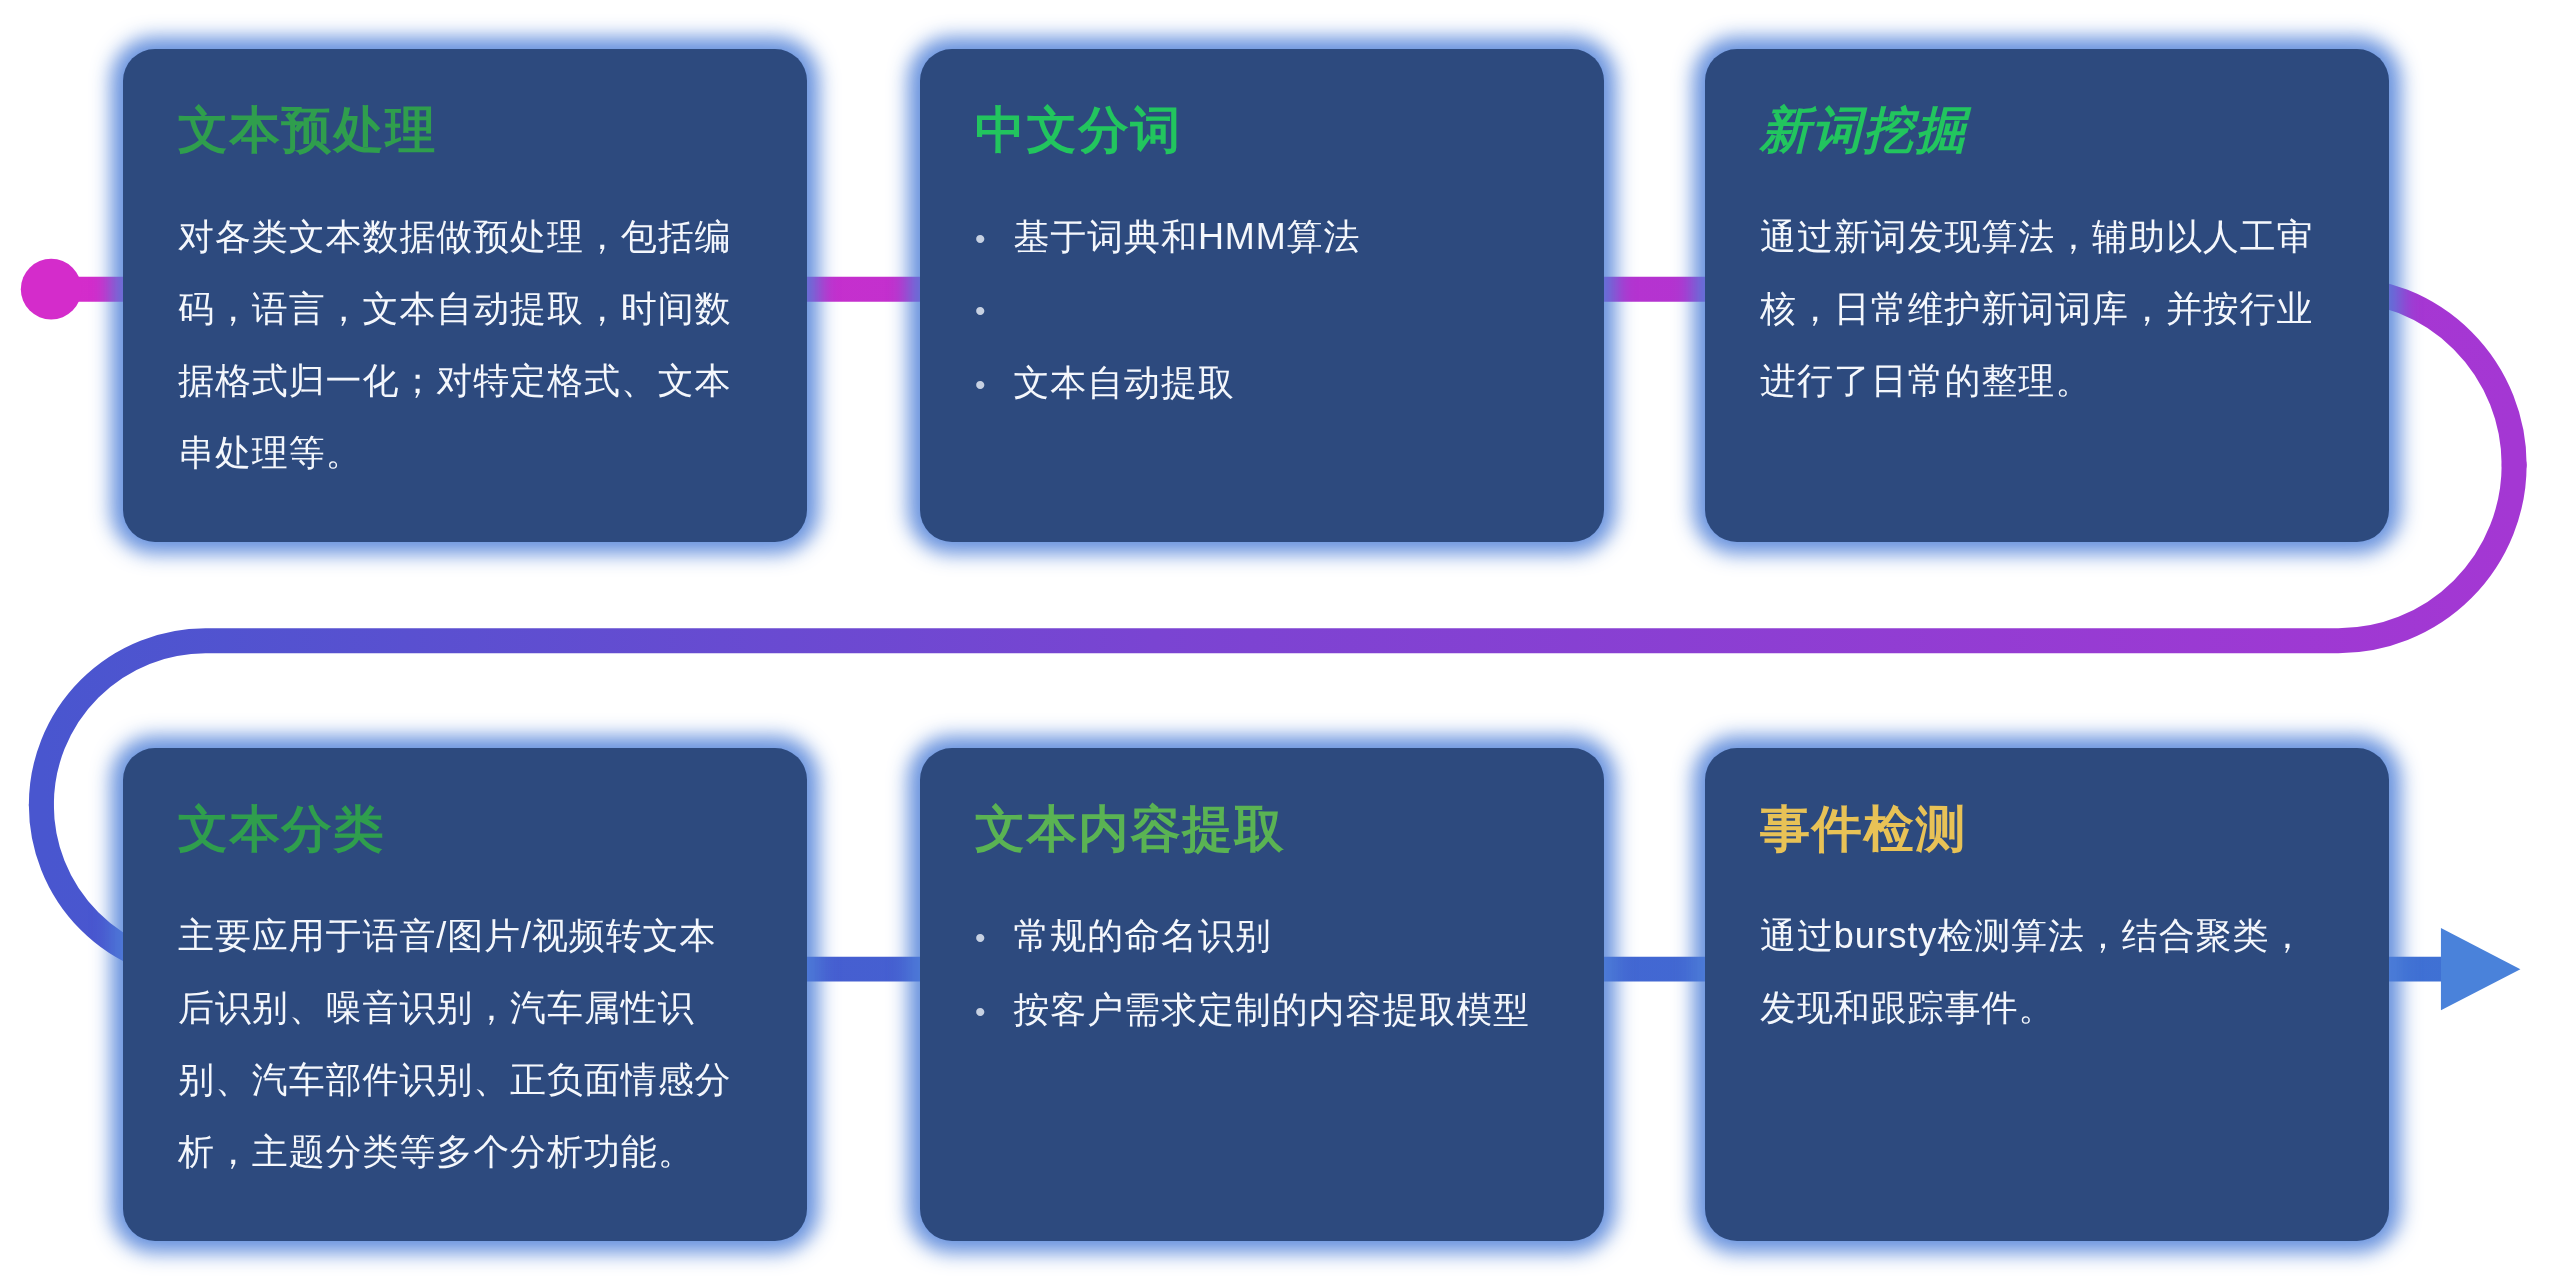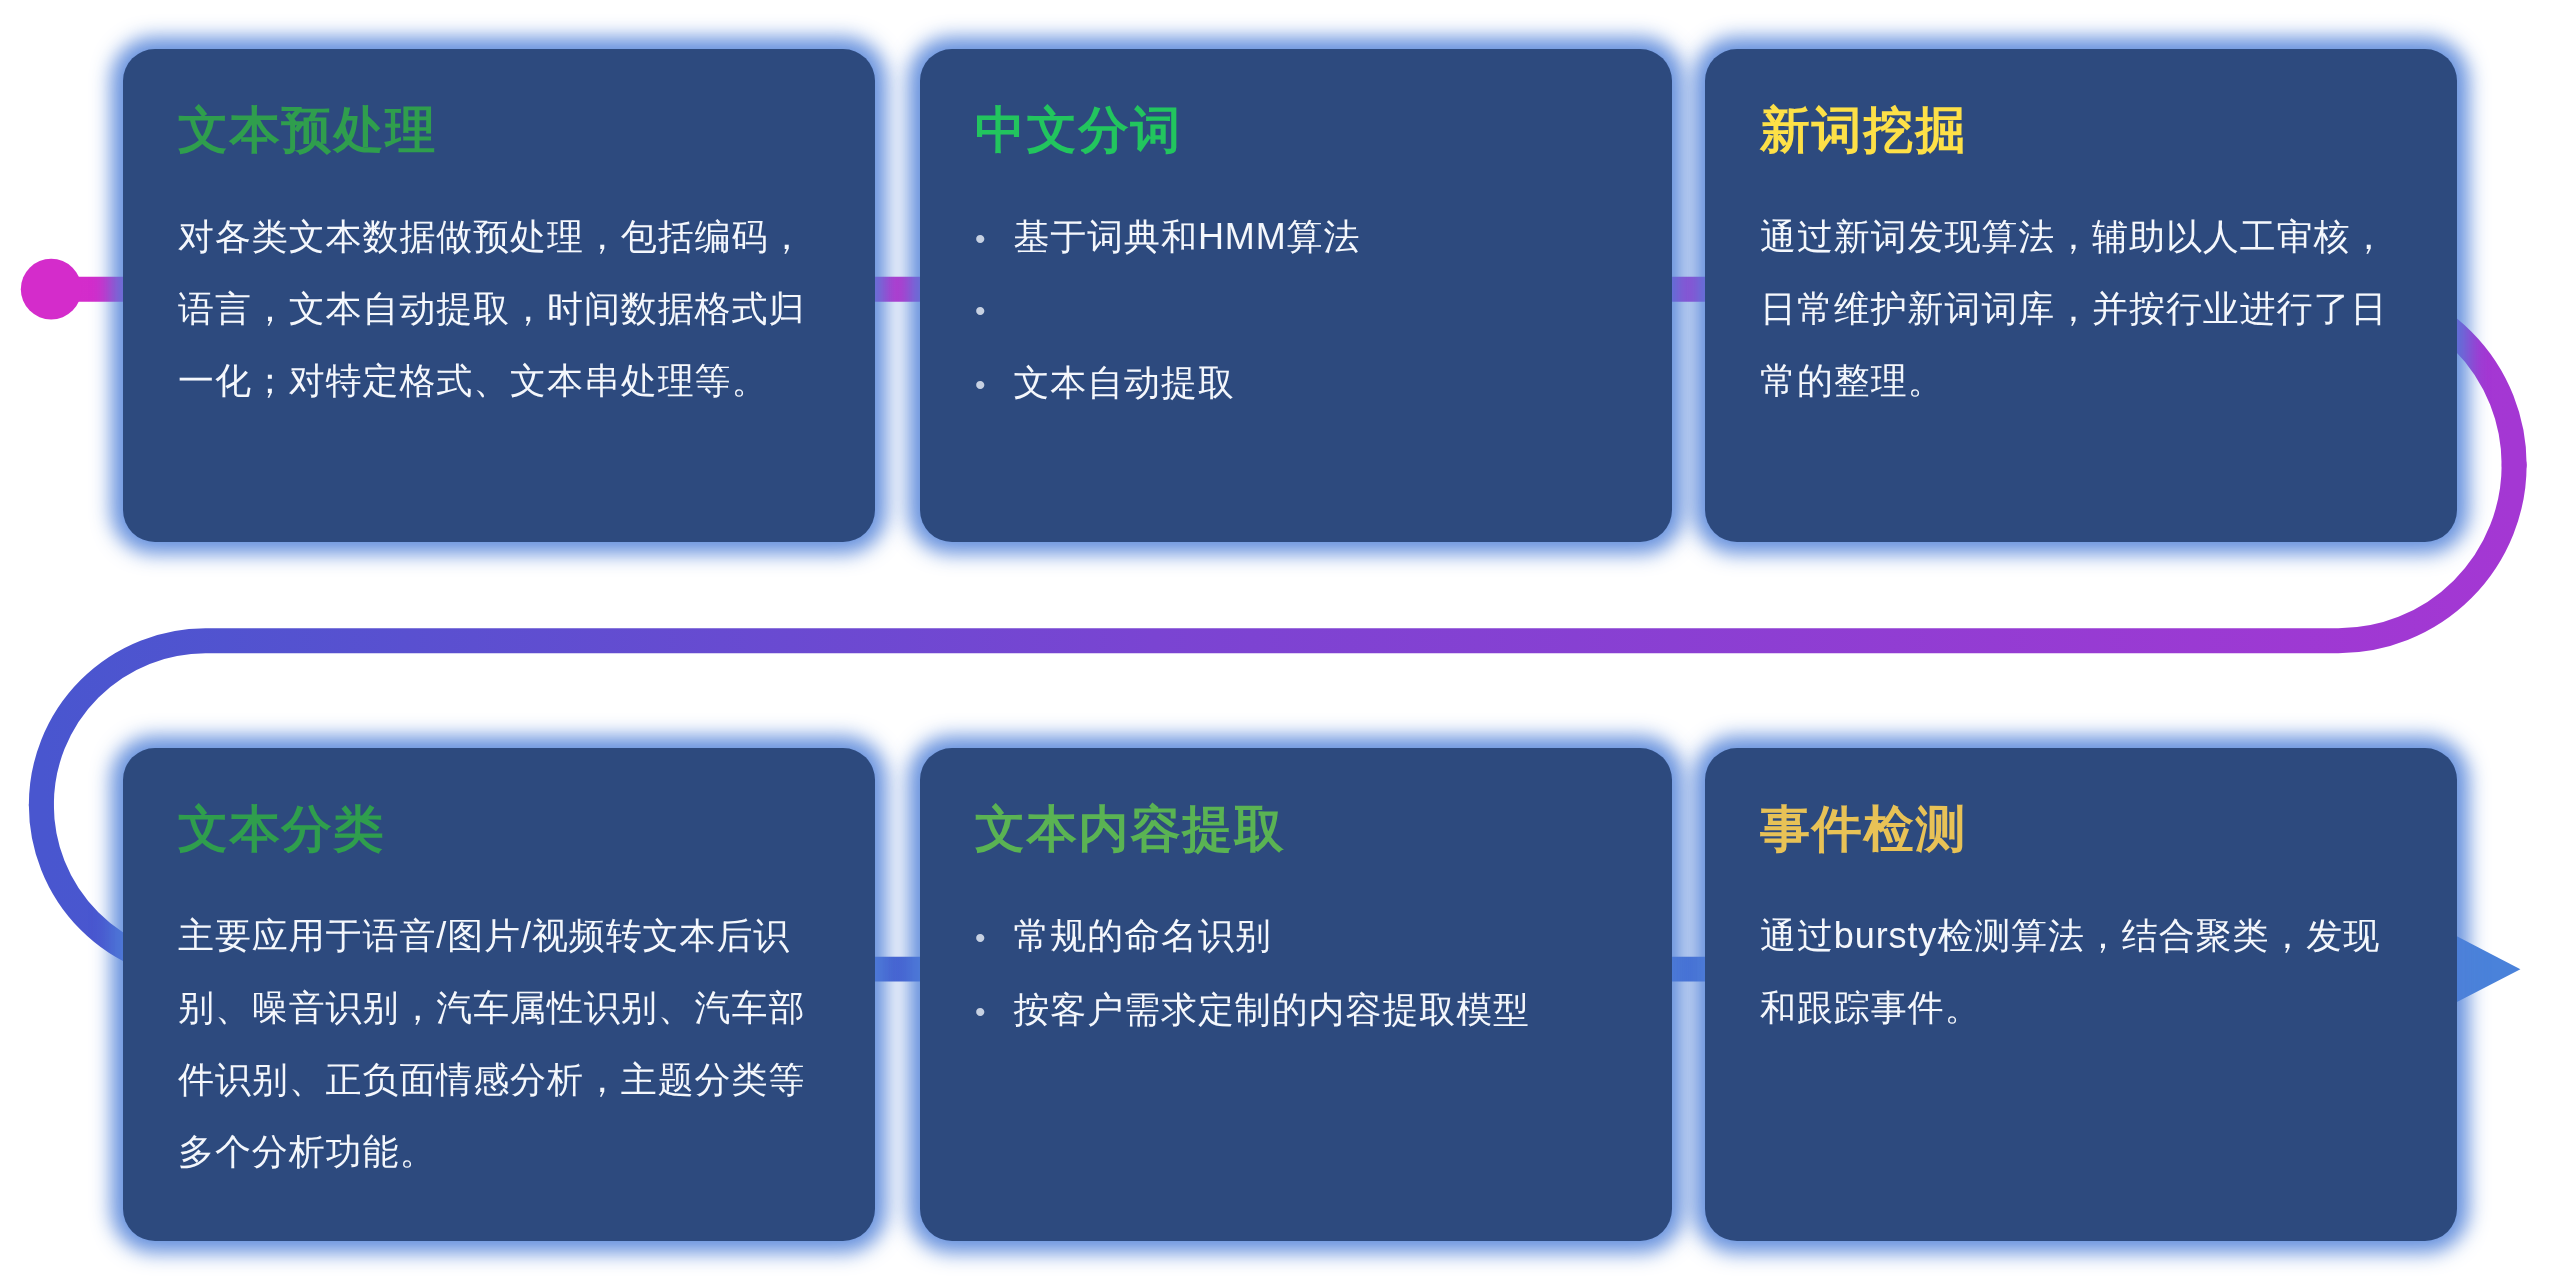--- a/index.html
+++ b/index.html
@@ -12,21 +12,21 @@
     background: #ffffff;
     font-family: "Liberation Sans", "DejaVu Sans", sans-serif;
   }
   .flow-svg {
     position: absolute;
     left: 0; top: 0;
     width: 2576px; height: 1277px;
   }
   .card {
     position: absolute;
-    width: 752px;
+    width: 684px;
     height: 493px;
     background: #2d4a7e;
     border-radius: 32px;
     box-shadow: 0 0 19.6px 11.6px rgba(79, 128, 216, 0.85);
     padding: 48px 55px;
     color: #f4f7fc;
   }
   .card .card-title {
     font-size: 50px;
     font-weight: bold;
@@ -103,21 +103,21 @@
         <span class="bullet-dot">•</span>
       </li>
       <li>
         <span class="bullet-dot">•</span>
         <span>文本自动提取</span>
       </li>
     </ul>
   </div>
 
   <div class="card pos-2">
-    <div class="card-title" style="color: #fde047;">新词挖掘</div>
+    <div class="card-title" style="color: #22c55e; font-style: italic;">新词挖掘</div>
     <p class="card-body">通过新词发现算法，辅助以人工审核，日常维护新词词库，并按行业进行了日常的整理。</p>
   </div>
 
   <div class="card pos-3">
     <div class="card-title" style="color: rgb(47, 158, 77);">文本分类</div>
     <p class="card-body">主要应用于语音/图片/视频转文本后识别、噪音识别，汽车属性识别、汽车部件识别、正负面情感分析，主题分类等多个分析功能。</p>
   </div>
 
   <div class="card pos-4">
     <div class="card-title" style="color: rgb(90, 179, 83);">文本内容提取</div>

